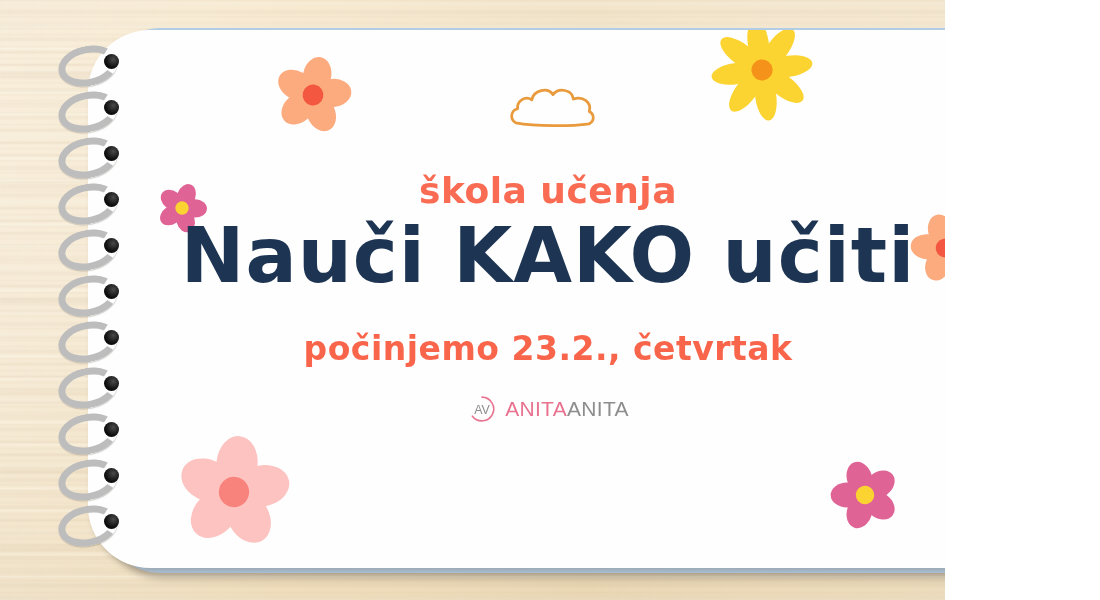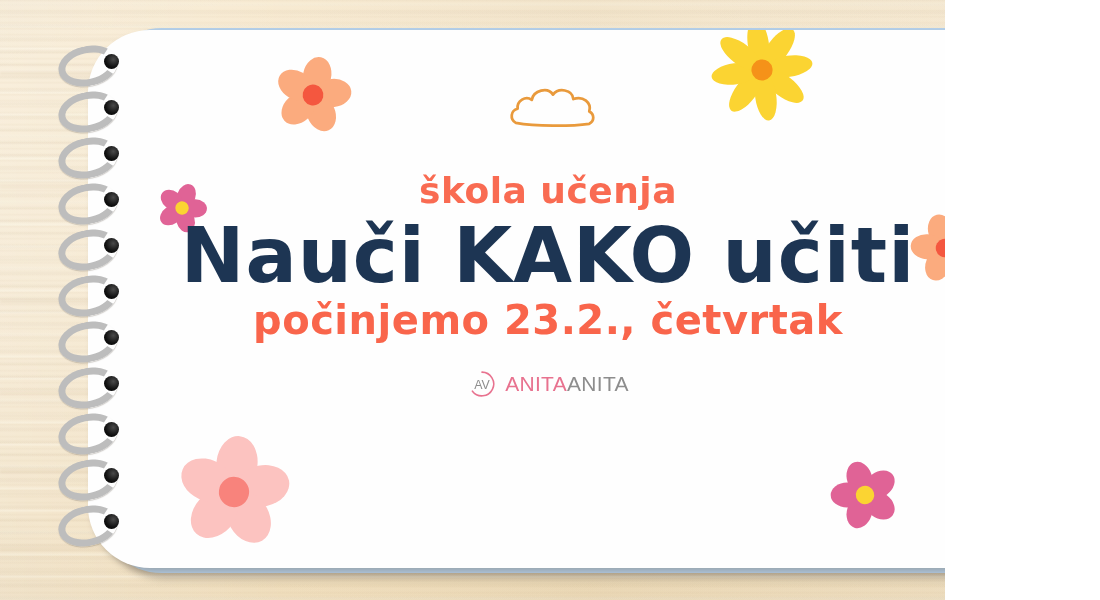--- a/index.html
+++ b/index.html
@@ -157,22 +157,23 @@
   }
   .tagline{
     margin-top:8px;
     font-family:"DejaVu Sans", sans-serif;
     font-size:27px;
     font-weight:400;
     color:#3f3339;
     letter-spacing:.6px;
   }
   .datetext{
-    font-family:"DejaVu Sans", sans-serif;
-    font-size:40px;
+    margin-top:32px;
+    font-family:"DejaVu Sans", sans-serif;
+    font-size:33px;
     font-weight:700;
     color:#f9654b;
     letter-spacing:.5px;
   }
 
   
   .logo{
     margin-top:26px;
     display:flex; align-items:center; gap:8px;
   }

